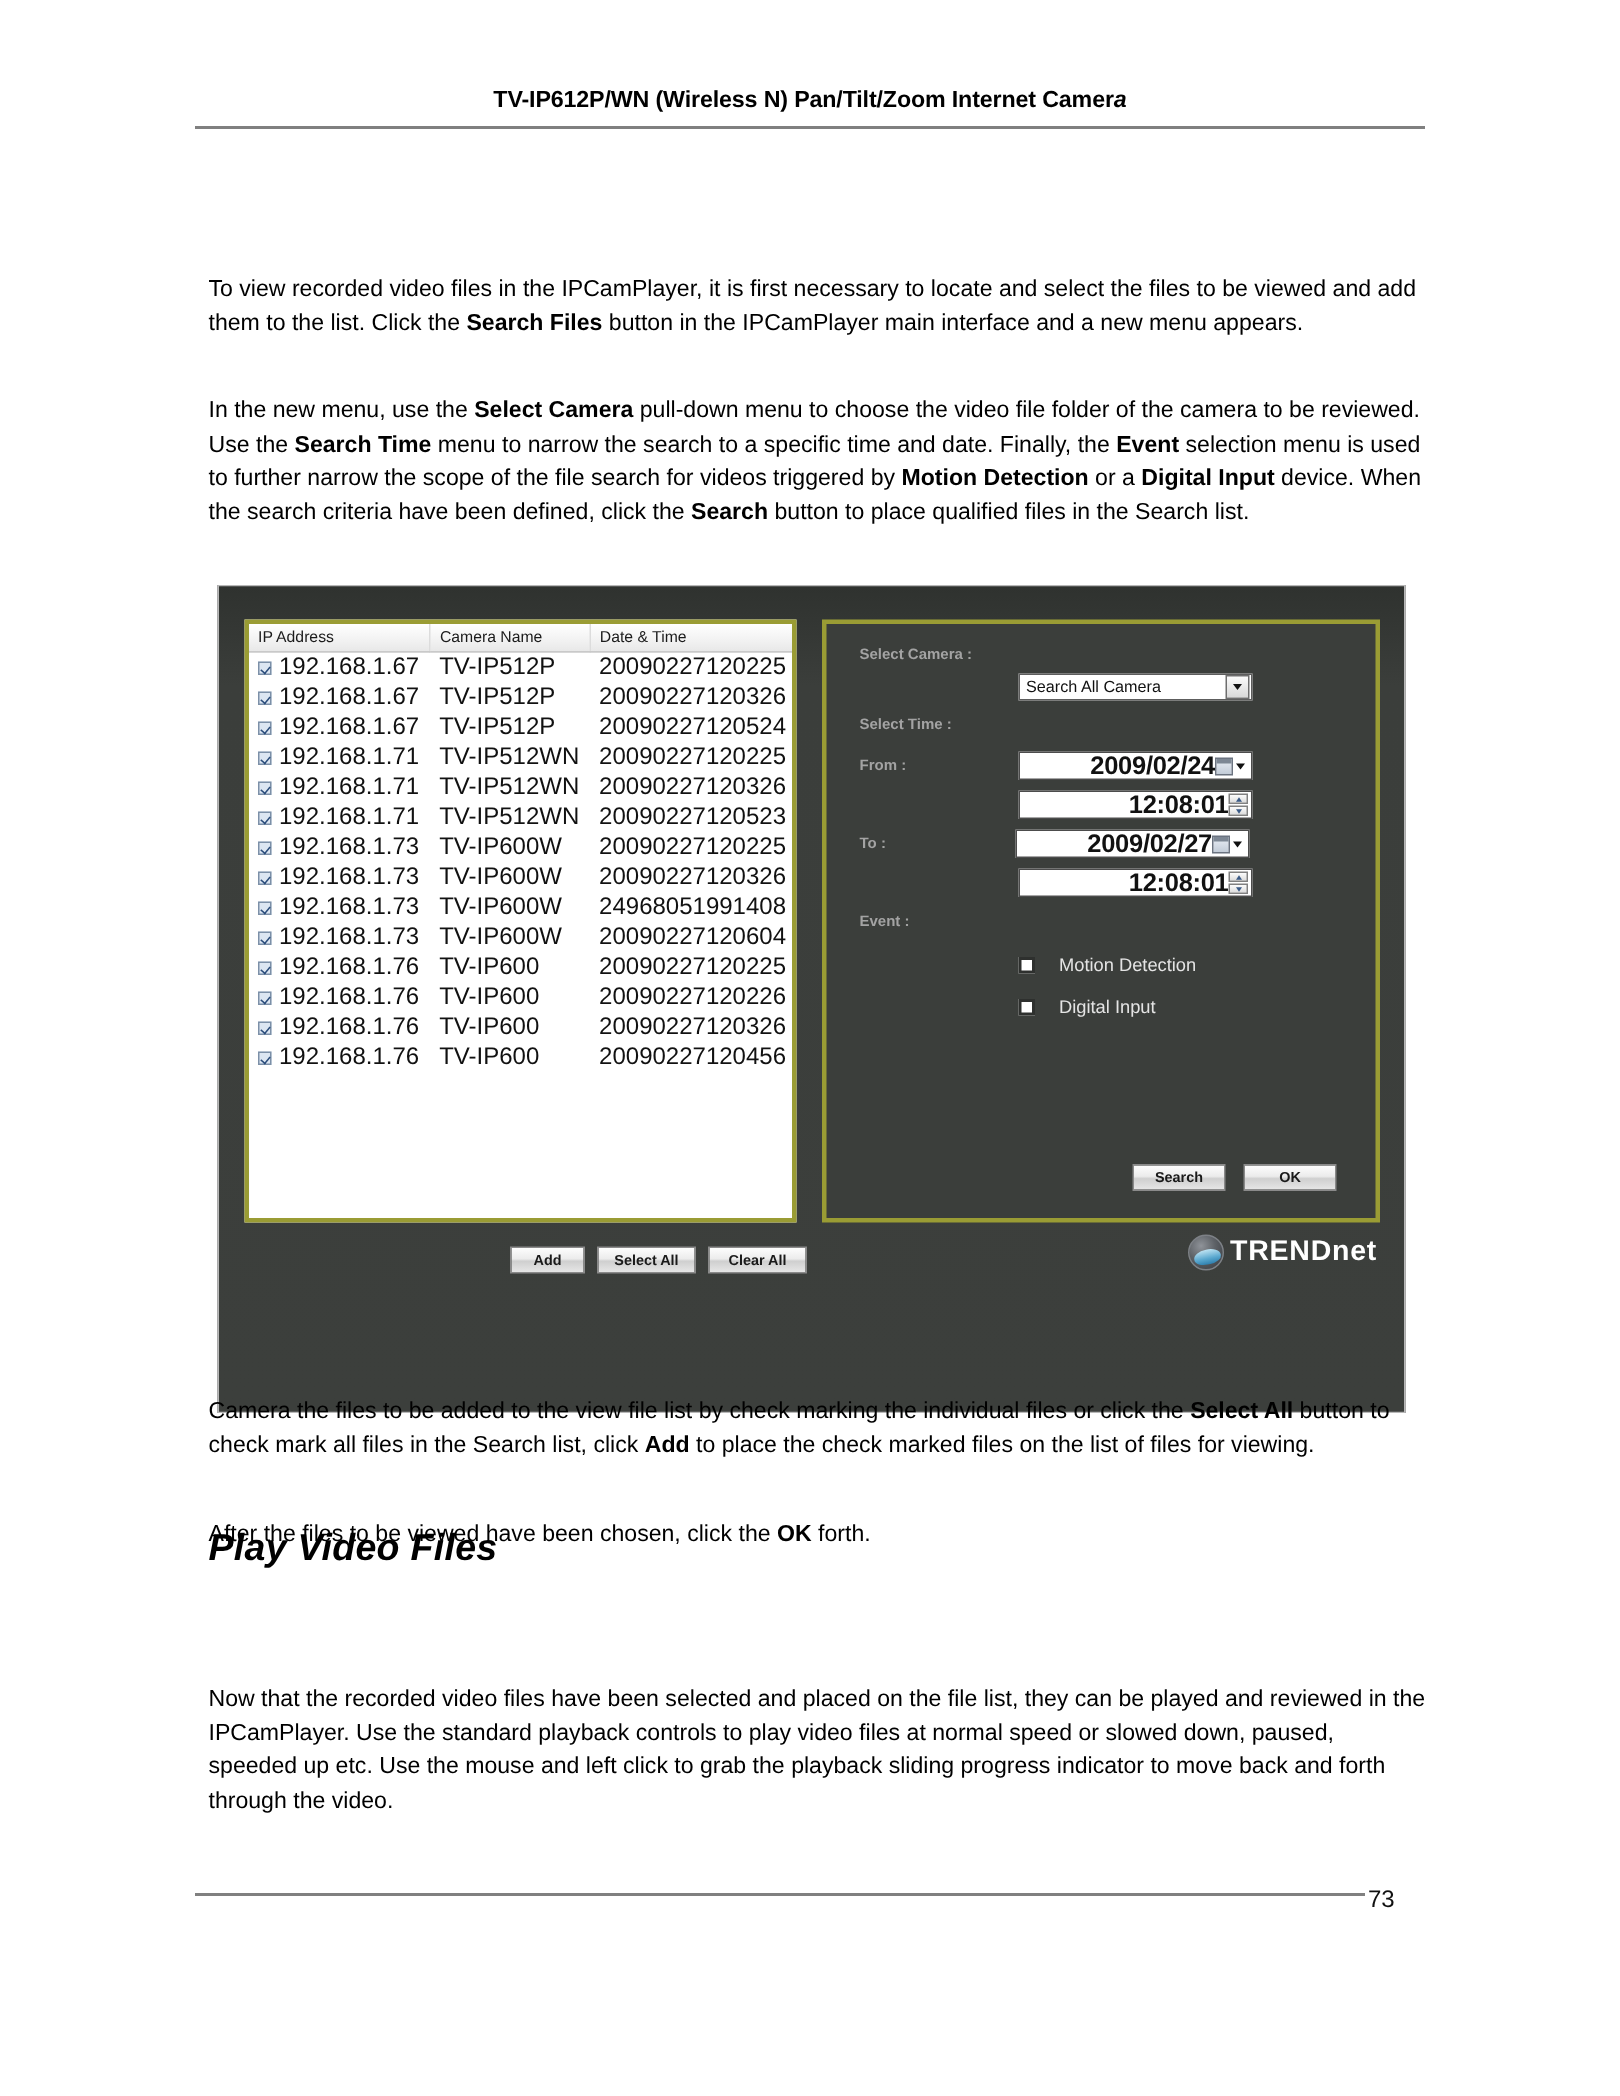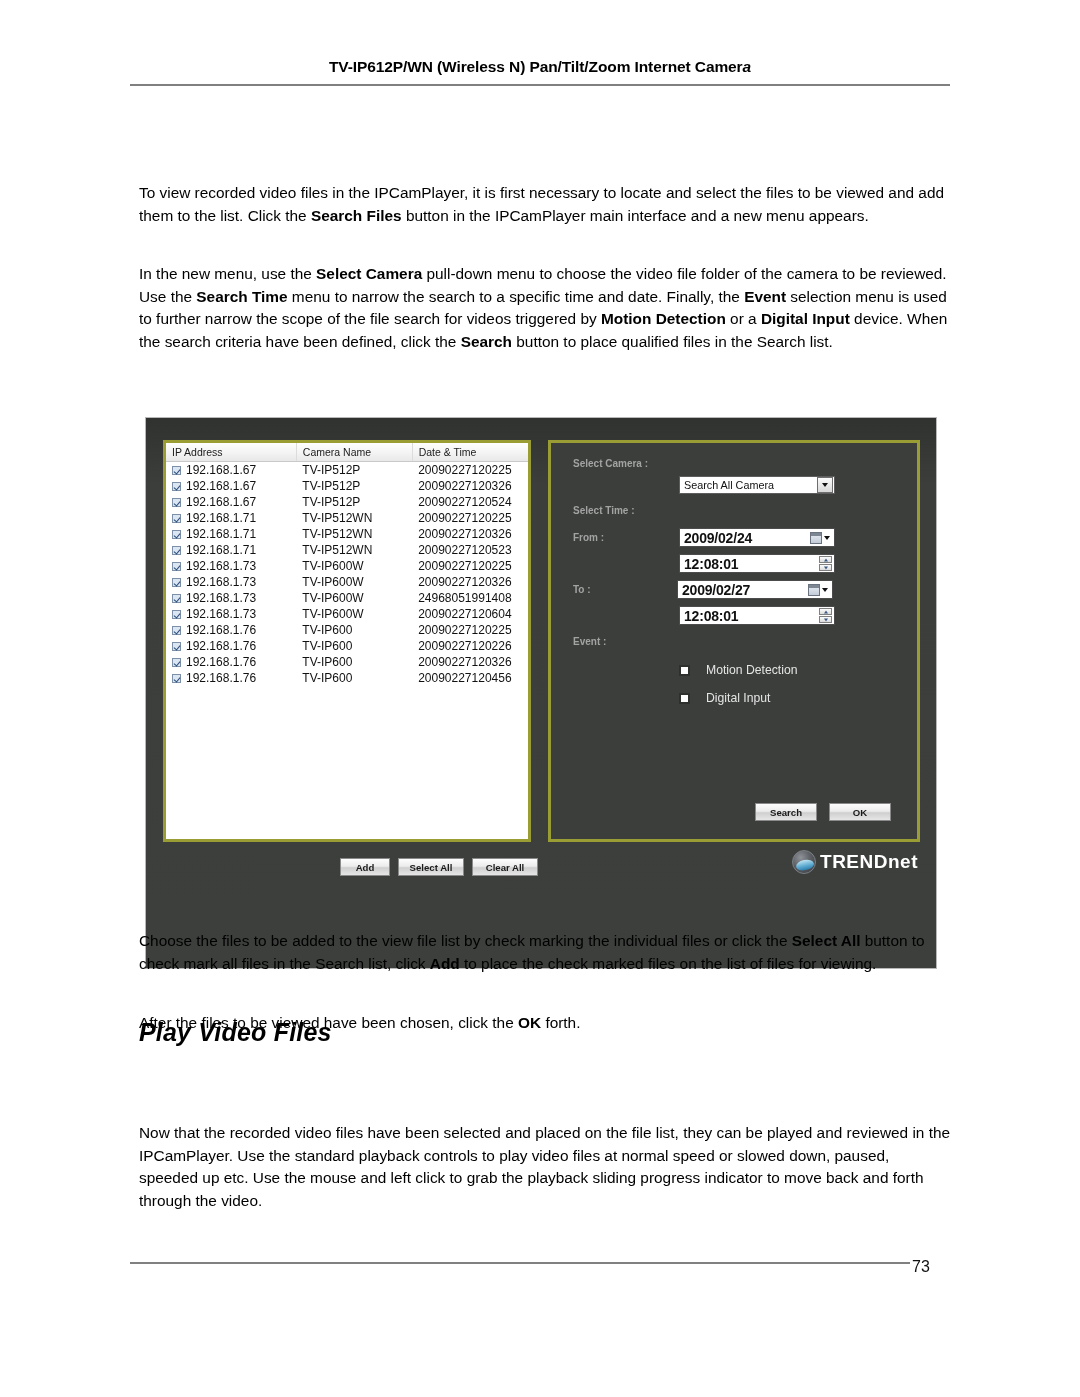--- a/index.html
+++ b/index.html
@@ -74,21 +74,20 @@
   .figure {
     position: absolute;
     left: 145px;
     top: 390px;
     width: 792px;
     height: 552px;
     background: #3a3d3a;
     border: 1px solid #b8b8b8;
     box-sizing: border-box;
     padding: 16px;
-    margin-top: 27px;
   }
   .figure-inner {
     position: absolute;
     inset: 0;
     background: linear-gradient(180deg,#2f322f 0%,#3b3e3b 12%,#3c3f3c 100%);
   }
 
   
   .list-panel {
     position: absolute;
@@ -115,21 +114,21 @@
     background: linear-gradient(180deg,#ffffff 0%,#f2f2f2 60%,#e8e8e8 100%);
     border-bottom: 1px solid #c9c9c9;
     border-right: 1px solid #dcdcdc;
     color: #1b1b1b;
     white-space: nowrap;
   }
   .file-table thead th:last-child { border-right: none; }
   .file-table tbody td {
     padding: 1px 4px 1px 6px;
     white-space: nowrap;
-    font-size: 12px;
+    font-size: 16px;
     color: #111;
   }
   .col-ip { width: 36%; }
   .col-cam { width: 32%; }
   .col-dt { width: 32%; }
 
   .cell-ip {
     display: flex;
     align-items: center;
     gap: 5px;
@@ -216,25 +215,26 @@
 
   .field {
     position: absolute;
     width: 156px;
     height: 19px;
     background: #ffffff;
     border: 1px solid #4c4c4c;
     box-sizing: border-box;
     display: flex;
     align-items: center;
-    font-size: 14px;
+    font-size: 17px;
     font-weight: bold;
     color: #111;
     padding-left: 4px;
     font-family: "Liberation Sans", sans-serif;
+    text-align: right;
   }
   .field .fval { flex: 1; white-space: nowrap; letter-spacing: -0.2px; }
   #fld-from-date { left: 128px; top: 85px; }
   #fld-from-time { left: 128px; top: 111px; }
   #fld-to-date   { left: 126px; top: 137px; }
   #fld-to-time   { left: 128px; top: 163px; }
 
   .cal-icon {
     width: 12px; height: 12px;
     margin-right: 2px;
@@ -617,21 +617,21 @@
 
     <div class="logo">
       <span class="logo-mark"></span>
       <span class="logo-text">TRENDnet</span>
     </div>
 
   </div>
 </div>
 
 <div class="para" id="para-3">
-  <span>Choose the files to be added to the view file list by check marking the individual files or click the </span><b>Select All</b><span> button to check mark all files in the Search list, click </span><b>Add</b><span> to place the check marked files on the list of files for viewing.</span>
+  <span>Camera the files to be added to the view file list by check marking the individual files or click the </span><b>Select All</b><span> button to check mark all files in the Search list, click </span><b>Add</b><span> to place the check marked files on the list of files for viewing.</span>
 </div>
 
 <div class="para" id="para-4">
   <span>After the files to be viewed have been chosen, click the </span><b>OK</b><span> forth.</span>
 </div>
 
 <div class="section-heading">Play Video Files</div>
 
 <div class="para" id="para-5">Now that the recorded video files have been selected and placed on the file list, they can be played and reviewed in the IPCamPlayer.  Use the standard playback controls to play video files at normal speed or slowed down, paused, speeded up etc. Use the mouse and left click to grab the playback sliding progress indicator to move back and forth through the video.</div>
 

